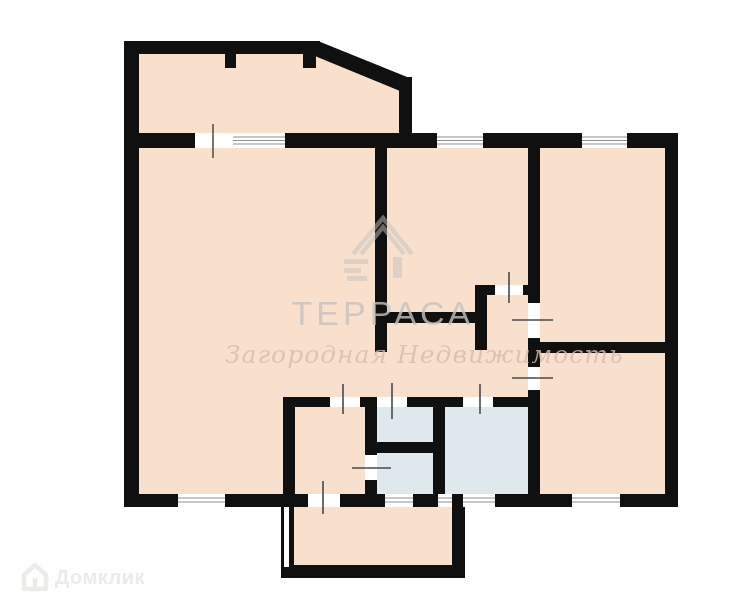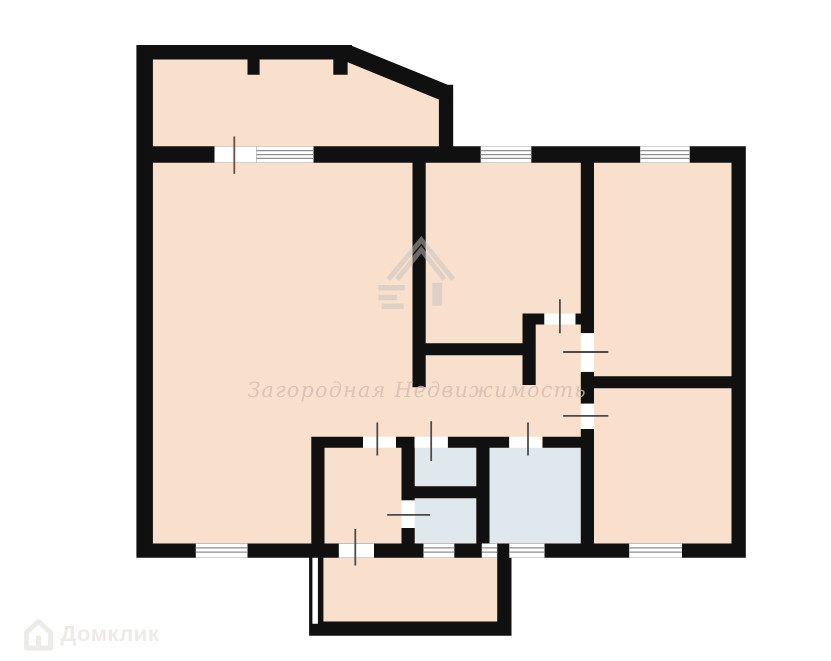--- a/index.html
+++ b/index.html
@@ -22,21 +22,21 @@
   .logoStroke{stroke:var(--brand-watermark,#c6c2bf);fill:none;stroke-width:4.5;}
   .logoFill{fill:var(--brand-watermark,#c6c2bf);}
   .wm-title{
     position:absolute;left:283px;top:296px;width:200px;
     text-align:center;font-size:34px;letter-spacing:4px;line-height:34px;
     color:var(--brand-watermark,#c6c2bf);opacity:.8;white-space:nowrap;
     font-family:"Liberation Sans", sans-serif;
   }
   .wm-script{
     position:absolute;left:225px;top:341px;width:300px;
-    text-align:center;font-size:19px;line-height:28px;letter-spacing:1px;
+    text-align:center;font-size:25px;line-height:28px;letter-spacing:1px;
     color:var(--brand-script,#d8bcb0);opacity:.8;white-space:nowrap;
     font-style:italic;font-family:"DejaVu Serif", serif;
   }
   .domklik{
     position:absolute;left:20px;top:561px;height:32px;
     display:flex;align-items:center;gap:5px;
     color:var(--platform-logo,#edebe8);
   }
   .domklik-label{
     font-size:20px;font-weight:bold;letter-spacing:.5px;line-height:30px;
@@ -137,20 +137,21 @@
       <path class="logoStroke" d="M353 254 L383 218 L412 254"></path>
       <path class="logoStroke" d="M361 254 L383 227 L404 254"></path>
       <path class="logoFill" d="
         M344 259 h24 v5 h-24 z
         M344 268 h17 v5 h-17 z
         M347 276 h20 v5 h-20 z
         M393 257 h9 v21 h-9 z"></path>
     </g>
   </svg>
 
+  <div class="wm-title">ТЕРРАСА</div>
   <div class="wm-script">Загородная Недвижимость</div>
 
   <div class="domklik">
     <svg width="30" height="30" viewBox="0 0 30 30">
       <path d="M4 13 L15 3 L26 13 V27 H4 Z" fill="none" stroke="var(--platform-logo,#edebe8)" stroke-width="4.5" stroke-linejoin="round"></path>
       <path d="M15 16 V27" fill="none" stroke="var(--platform-logo,#edebe8)" stroke-width="4.5"></path>
     </svg>
     <span class="domklik-label">Домклик</span>
   </div>
 

